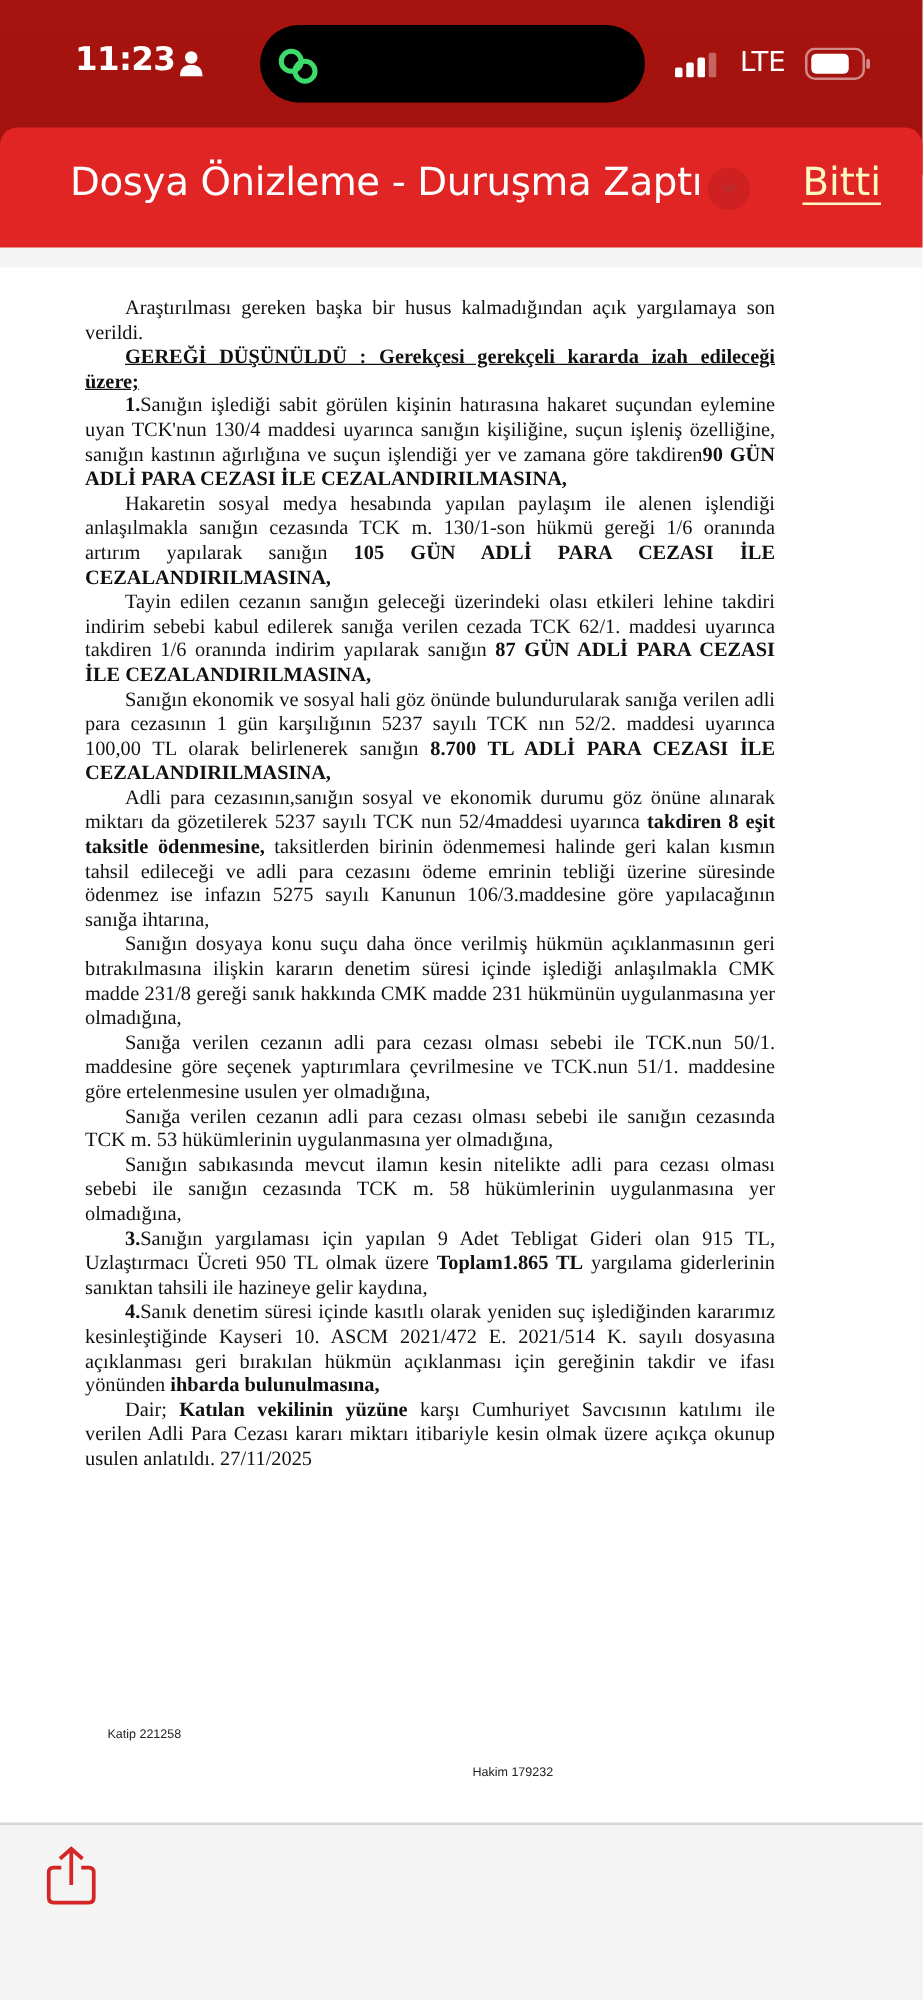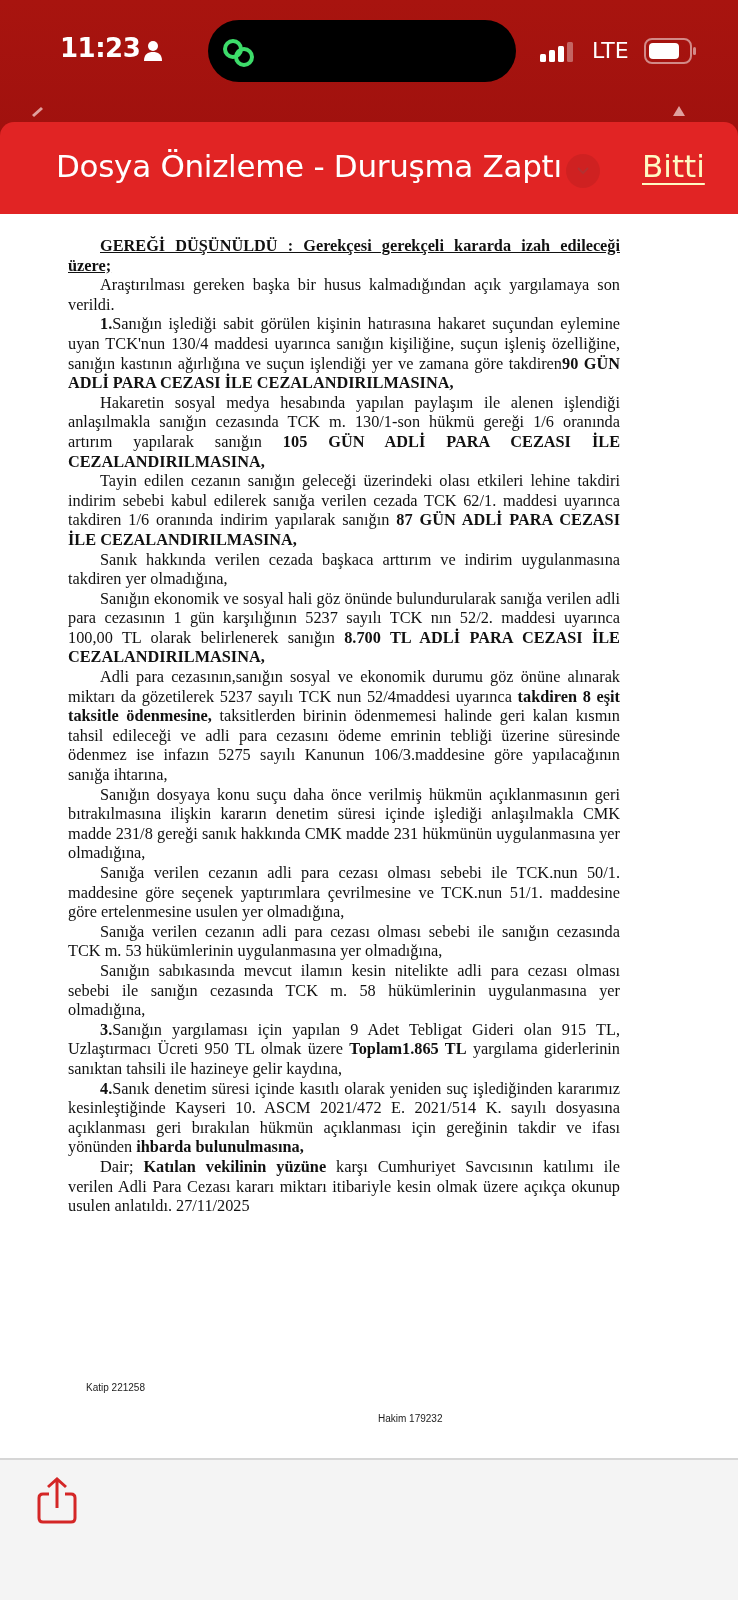--- a/index.html
+++ b/index.html
@@ -25,21 +25,21 @@
     .signal-icon { position: absolute; left: 540px; top: 42px; width: 40px; height: 20px; }
     .lte { position: absolute; left: 592px; top: 38px; color: #fff; font-size: 22px; font-family: "DejaVu Sans", sans-serif; }
     .battery-icon { position: absolute; left: 644px; top: 38px; width: 54px; height: 26px; }
     .bg-nav {
       position: absolute; left: 0; top: 100px; width: 738px; height: 40px; color: #e9a8a6;
       font-size: 22px; font-weight: bold; overflow: hidden;
     }
     .bg-back { position: absolute; left: 30px; top: 6px; width: 14px; height: 20px; }
     .bg-share { position: absolute; left: 670px; top: 4px; width: 18px; height: 20px; }
     .sheet-header {
-      position: absolute; left: 0; top: 122px; width: 738px; height: 96px;
+      position: absolute; left: 0; top: 102px; width: 738px; height: 96px;
       background: #e12424; border-radius: 14px 14px 0 0;
     }
     .sheet-title {
       position: absolute; left: 56px; top: 26px; color: #fff; font-size: 31px;
       font-family: "DejaVu Sans", sans-serif; white-space: nowrap; letter-spacing: -0.3px;
     }
     .title-chevron {
       position: absolute; left: 566px; top: 32px; width: 34px; height: 34px; border-radius: 17px;
       background: rgba(0,0,0,0.08);
     }
@@ -107,26 +107,25 @@
   <div class="title-chevron">
     <svg width="14" height="10" viewBox="0 0 14 10">
       <path d="M2 2 L7 7 L12 2" stroke="#b43030" stroke-width="2" fill="none"></path>
     </svg>
   </div>
   <span class="done-button">Bitti</span>
 </div>
 
 <div class="doc-area">
   <div class="doc" id="doc">
+      <p><span>Araştırılması gereken başka bir husus kalmadığından açık yargılamaya son verildi.</span></p>
       <p><span class="ul">GEREĞİ DÜŞÜNÜLDÜ : Gerekçesi gerekçeli kararda izah edileceği üzere;</span></p>
-      <p><span>Araştırılması gereken başka bir husus kalmadığından açık yargılamaya son verildi.</span></p>
       <p><span style="font-weight: bold;">1.</span><span>Sanığın işlediği sabit görülen kişinin hatırasına hakaret suçundan eylemine uyan TCK'nun 130/4 maddesi uyarınca sanığın kişiliğine, suçun işleniş özelliğine, sanığın kastının ağırlığına ve suçun işlendiği yer ve zamana göre takdiren</span><span style="font-weight: bold;">90 GÜN ADLİ PARA CEZASI İLE CEZALANDIRILMASINA,</span></p>
       <p><span>Hakaretin sosyal medya hesabında yapılan paylaşım ile alenen işlendiği anlaşılmakla sanığın cezasında TCK m. 130/1-son hükmü gereği 1/6 oranında artırım yapılarak sanığın </span><span style="font-weight: bold;">105 GÜN ADLİ PARA CEZASI İLE CEZALANDIRILMASINA,</span></p>
       <p><span>Tayin edilen cezanın sanığın geleceği üzerindeki olası etkileri lehine takdiri indirim sebebi kabul edilerek sanığa verilen cezada TCK 62/1. maddesi uyarınca takdiren 1/6 oranında indirim yapılarak sanığın </span><span style="font-weight: bold;">87 GÜN ADLİ PARA CEZASI İLE CEZALANDIRILMASINA,</span></p>
-      <p><span>Sanık hakkında verilen cezada başkaca arttırım ve indirim uygulanmasına takdiren yer olmadığına,</span></p>
       <p><span>Sanığın ekonomik ve sosyal hali göz önünde bulundurularak sanığa verilen adli para cezasının 1 gün karşılığının 5237 sayılı TCK nın 52/2. maddesi uyarınca 100,00 TL olarak belirlenerek sanığın </span><span style="font-weight: bold;">8.700 TL ADLİ PARA CEZASI İLE CEZALANDIRILMASINA,</span></p>
       <p><span>Adli para cezasının,sanığın sosyal ve ekonomik durumu göz önüne alınarak miktarı da gözetilerek 5237 sayılı TCK nun 52/4maddesi uyarınca </span><span style="font-weight: bold;">takdiren 8 eşit taksitle ödenmesine,</span><span> taksitlerden birinin ödenmemesi halinde geri kalan kısmın tahsil edileceği ve adli para cezasını ödeme emrinin tebliği üzerine süresinde ödenmez ise infazın 5275 sayılı Kanunun 106/3.maddesine göre yapılacağının sanığa ihtarına,</span></p>
       <p><span>Sanığın dosyaya konu suçu daha önce verilmiş hükmün açıklanmasının geri bıtrakılmasına ilişkin kararın denetim süresi içinde işlediği anlaşılmakla CMK madde 231/8 gereği sanık hakkında CMK madde 231 hükmünün uygulanmasına yer olmadığına,</span></p>
       <p><span>Sanığa verilen cezanın adli para cezası olması sebebi ile TCK.nun 50/1. maddesine göre seçenek yaptırımlara çevrilmesine ve TCK.nun 51/1. maddesine göre ertelenmesine usulen yer olmadığına,</span></p>
       <p><span>Sanığa verilen cezanın adli para cezası olması sebebi ile sanığın cezasında TCK m. 53 hükümlerinin uygulanmasına yer olmadığına,</span></p>
       <p><span>Sanığın sabıkasında mevcut ilamın kesin nitelikte adli para cezası olması sebebi ile sanığın cezasında TCK m. 58 hükümlerinin uygulanmasına yer olmadığına,</span></p>
       <p><span style="font-weight: bold;">3.</span><span>Sanığın yargılaması için yapılan 9 Adet Tebligat Gideri olan 915 TL, Uzlaştırmacı Ücreti 950 TL olmak üzere </span><span style="font-weight: bold;">Toplam1.865 TL</span><span> yargılama giderlerinin sanıktan tahsili ile hazineye gelir kaydına,</span></p>
       <p><span style="font-weight: bold;">4.</span><span>Sanık denetim süresi içinde kasıtlı olarak yeniden suç işlediğinden kararımız kesinleştiğinde Kayseri 10. ASCM 2021/472 E. 2021/514 K. sayılı dosyasına açıklanması geri bırakılan hükmün açıklanması için gereğinin takdir ve ifası yönünden </span><span style="font-weight: bold;">ihbarda bulunulmasına,</span></p>
       <p><span>Dair; </span><span style="font-weight: bold;">Katılan vekilinin yüzüne</span><span> karşı Cumhuriyet Savcısının katılımı ile verilen Adli Para Cezası kararı miktarı itibariyle kesin olmak üzere açıkça okunup usulen anlatıldı. 27/11/2025</span></p>
     </div>

